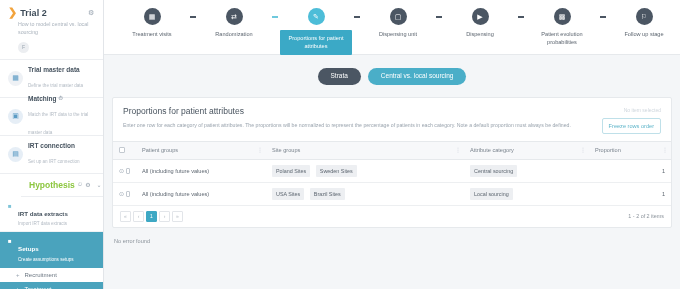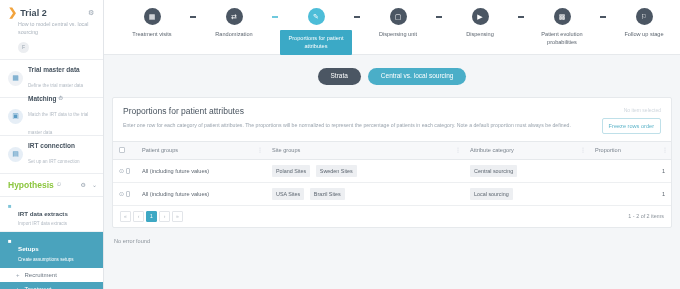--- a/index.html
+++ b/index.html
@@ -50,20 +50,21 @@
   .nav-ico.blue { background: #e6eef6; }
   .nav-txt { min-width: 0; }
   .nav-title { font-size: 6.5px; font-weight: bold; color: #46535f; display: flex; align-items: center; gap: 2px; }
   .clock { font-size: 5.5px; color: #9aa5b1; }
   .nav-sub { font-size: 4.6px; color: #b3bbc4; line-height: 1.45; margin-top: 1.5px; }
 
   .hypo-row {
     display: flex; align-items: center; gap: 3px;
     padding: 6px 6px 6px 8px;
     border-bottom: 1px solid #eceef1;
+    margin-left: 21px;
   }
   .hypo-label { font-size: 8.5px; font-weight: bold; color: #8cc63f; }
   .hypo-icons { margin-left: auto; display: flex; align-items: center; gap: 6px; color: #9aa5b1; font-size: 6px; }
 
   .sub-item {
     display: flex; align-items: flex-start; gap: 4px;
     padding: 5px 6px 5px 8px;
     border-bottom: 1px solid #f0f2f4;
   }
   .sub-item.active { background: #4aa3bd; border-bottom-color: #4aa3bd; }

